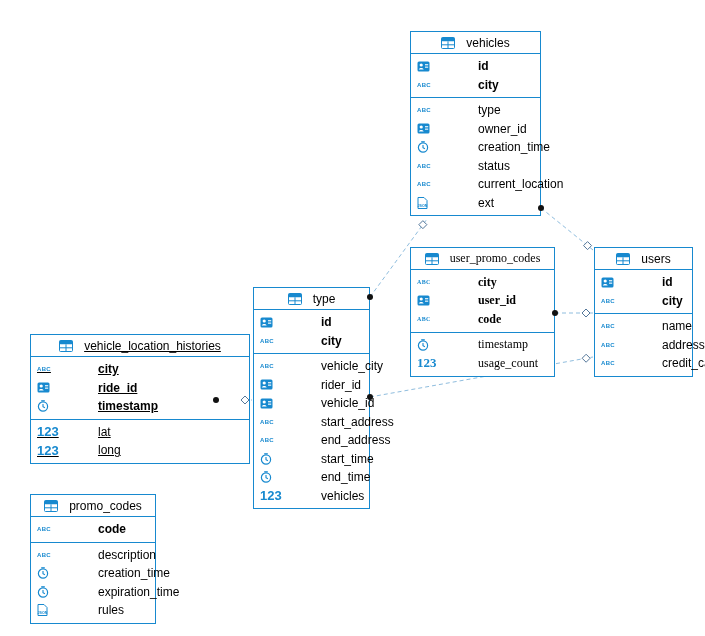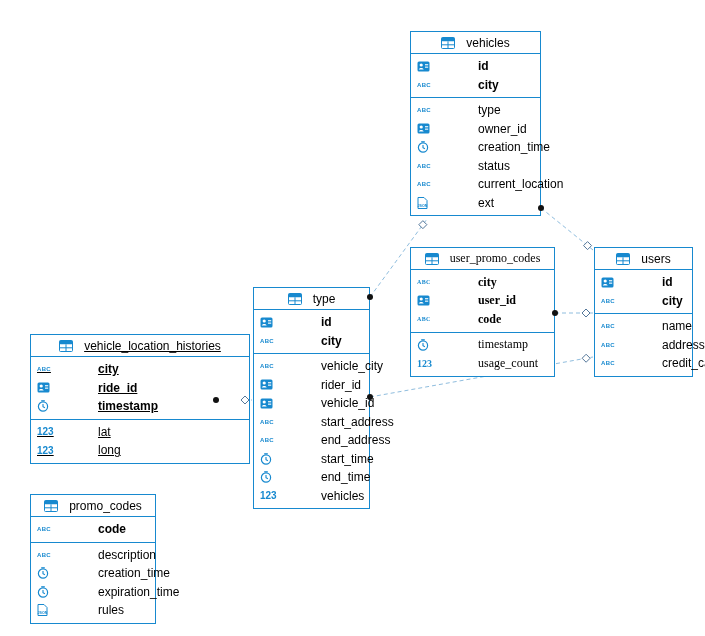--- a/index.html
+++ b/index.html
@@ -13,21 +13,21 @@
   .thead { display:flex; align-items:center; justify-content:center; gap:11px; height:22px;
            border-bottom:1px solid var(--blue,#1789cf); font-size:12px; color:#000; }
   .ticon { display:inline-flex; align-items:center; }
   .tbody .sect { padding:3px 0; }
   .sect.keys { border-bottom:1px solid var(--blue,#1789cf); }
   .trow { display:flex; align-items:center; height:18.5px; padding:0 6px; font-size:12px; color:#000; }
   .trow .ficon { width:20px; flex:none; display:inline-flex; align-items:center; }
   .trow .fname { white-space:nowrap;padding-left:41px; }
   .trow.key .fname { font-weight:700; }
   .txticon { font-size:6px; font-weight:700; color:var(--blue,#1789cf); letter-spacing:.3px; }
-  .txticon.num { font-size:10px; letter-spacing:0; }
+  .txticon.num { font-size:13px; letter-spacing:0; }
   
   #t-vehicles { left:410px; top:31px;  width:131px; }
   #t-upc      { left:410px; top:247px; width:145px;font-family:Liberation Serif, serif; }
   #t-users    { left:594px; top:247px; width:99px;  }
   #t-rides    { left:253px; top:287px; width:117px; }
   #t-vlh      { left:30px;  top:334px; width:220px;text-decoration:underline; }
   #t-promo    { left:30px;  top:494px; width:126px; }
 </style>
 </head>
 <body>

